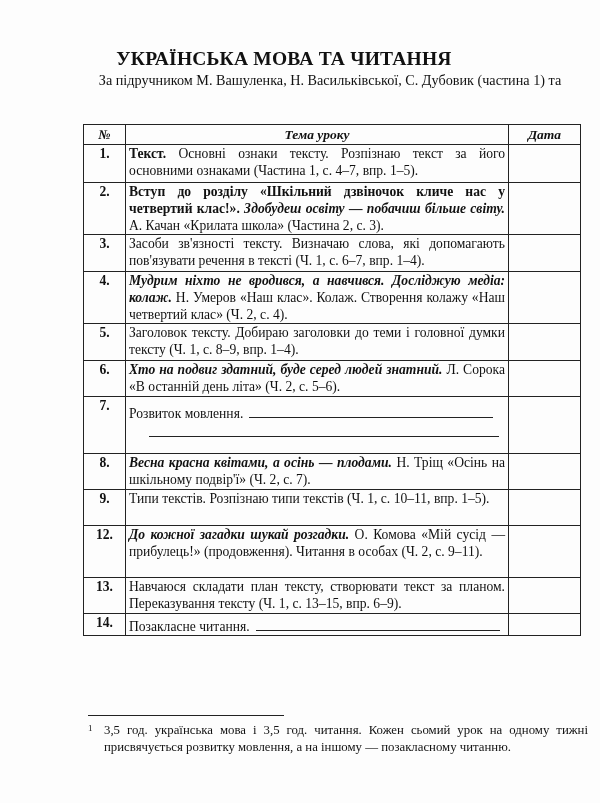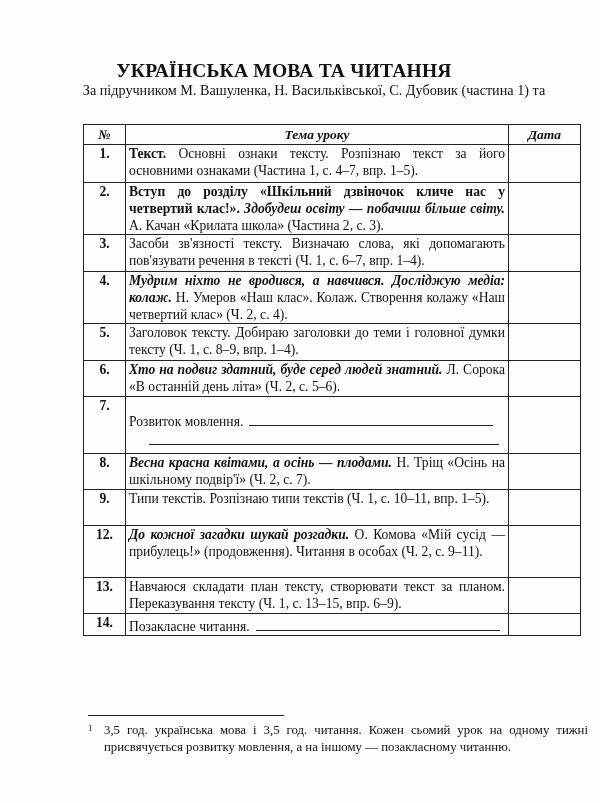--- a/index.html
+++ b/index.html
@@ -3,25 +3,25 @@
 <meta charset="utf-8">
 <style>
   html, body { margin: 0; padding: 0; background: #ffffff; }
   body {
     width: 600px; height: 803px; overflow: hidden; position: relative;
     font-family: "Liberation Serif", "DejaVu Serif", serif; color: #111;
   }
   .page { position: absolute; left: 0; top: 0; width: 600px; height: 803px; background: #fdfdfd; }
   .title {
     position: absolute; left: 0; top: 48px; width: 568px; text-align: center;
-    font-weight: bold; font-size: 19.5px; letter-spacing: 0.2px; margin-top: 12px;
+    font-weight: bold; font-size: 19.5px; letter-spacing: 0.2px;
   }
   .subtitle {
-    position: absolute; left: 44px; top: 71px; width: 540px; text-align: center;
-    font-size: 14.2px; line-height: 18px; margin-top: 10px;
+    position: absolute; left: 60px; top: 71px; width: 540px; text-align: center;
+    font-size: 14.2px; line-height: 18px;
   }
   .hours {
     position: absolute; left: 0; top: 105px; width: 600px; text-align: center;
     font-size: 14px; font-style: italic;
   }
   .hours sup { font-size: 9px; font-style: normal; }
   table.plan {
     position: absolute; left: 83px; top: 124px; width: 497px;
     border-collapse: collapse; table-layout: fixed;
     font-size: 13.6px; line-height: 17px;
@@ -96,21 +96,21 @@
           <td class="topic"><span>Заголовок тексту. Добираю заголовки до теми і головної думки тексту </span><span class="i">(Ч. 1, с. 8–9, впр. 1–4).</span></td>
           <td class="date"></td>
         </tr>
         <tr style="height: 36px;">
           <td class="num">6.</td>
           <td class="topic"><span class="bi">Хто на подвиг здатний, буде серед людей знатний.</span><span> </span><span class="i">Л. Сорока</span><span> «В останній день літа» </span><span class="i">(Ч. 2, с. 5–6).</span></td>
           <td class="date"></td>
         </tr>
         <tr style="height: 57px;">
           <td class="num">7.</td>
-          <td class="topic" style="padding-top: 16px;"><span class="i">Розвиток мовлення.</span><span class="blank-line" style="width: 244px; margin-left: 6px;"></span><span class="blank-row"></span></td>
+          <td class="topic" style="padding-top: 8px;"><span class="i">Розвиток мовлення.</span><span class="blank-line" style="width: 244px; margin-left: 6px;"></span><span class="blank-row"></span></td>
           <td class="date"></td>
         </tr>
         <tr style="height: 36px;">
           <td class="num">8.</td>
           <td class="topic"><span class="bi">Весна красна квітами, а осінь — плодами.</span><span> </span><span class="i">Н. Тріщ</span><span> «Осінь на шкільному подвір'ї» </span><span class="i">(Ч. 2, с. 7).</span></td>
           <td class="date"></td>
         </tr>
         <tr style="height: 36px;">
           <td class="num">9.</td>
           <td class="topic"><span>Типи текстів. Розпізнаю типи текстів </span><span class="i">(Ч. 1, с. 10–11, впр. 1–5).</span></td>

